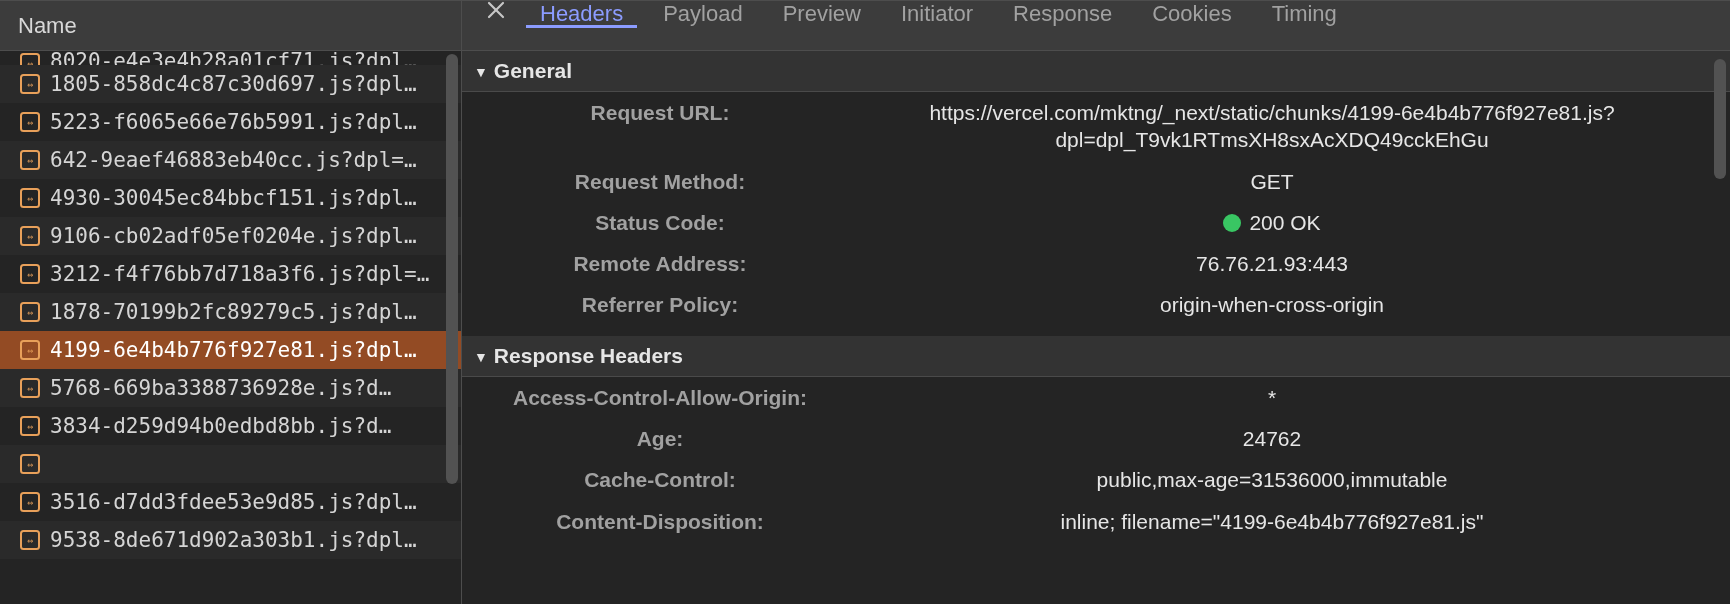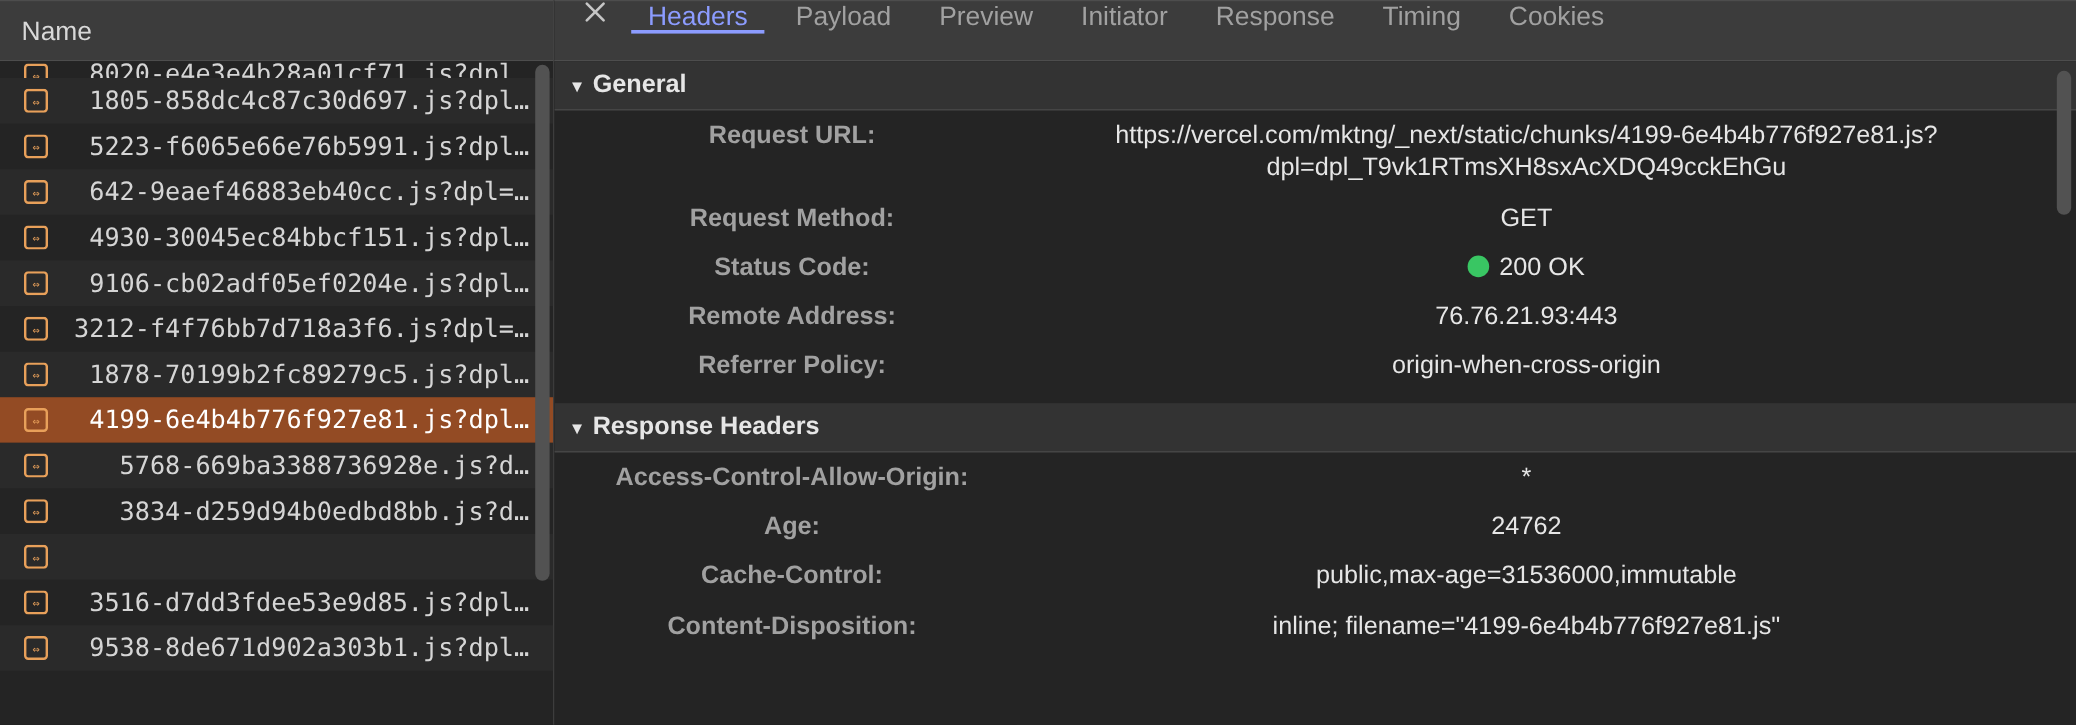--- a/index.html
+++ b/index.html
@@ -13,21 +13,20 @@
   }
   .app { display: flex; height: 100%; }
 
   
   .left {
     width: 462px;
     display: flex; flex-direction: column;
     background: #242424;
     border-right: 1px solid #4d4d4d;
     position: relative;
-    text-align: right;
   }
   .left-header {
     height: 51px;
     display: flex; align-items: center;
     padding: 0 18px;
     border-top: 1px solid #4d4d4d;
     border-bottom: 1px solid #4d4d4d;
     background: #3c3c3c;
     color: #d8d8d8;
     font-size: 22px;
@@ -282,22 +281,22 @@
           <line x1="2" y1="2" x2="16" y2="16" stroke="#c6c6c6" stroke-width="2.2" stroke-linecap="round"></line>
           <line x1="16" y1="2" x2="2" y2="16" stroke="#c6c6c6" stroke-width="2.2" stroke-linecap="round"></line>
         </svg>
       </div>
       <div id="tabs" style="display: flex;">
           <div class="tab active">Headers</div>
           <div class="tab">Payload</div>
           <div class="tab">Preview</div>
           <div class="tab">Initiator</div>
           <div class="tab">Response</div>
+          <div class="tab">Cookies</div>
           <div class="tab">Timing</div>
-          <div class="tab">Cookies</div>
         </div>
     </div>
 
     <div class="detail-scroll">
 
       <div class="section-header">
         <span class="disclosure">▼</span>
         <span>General</span>
       </div>
       <div id="general-rows">

